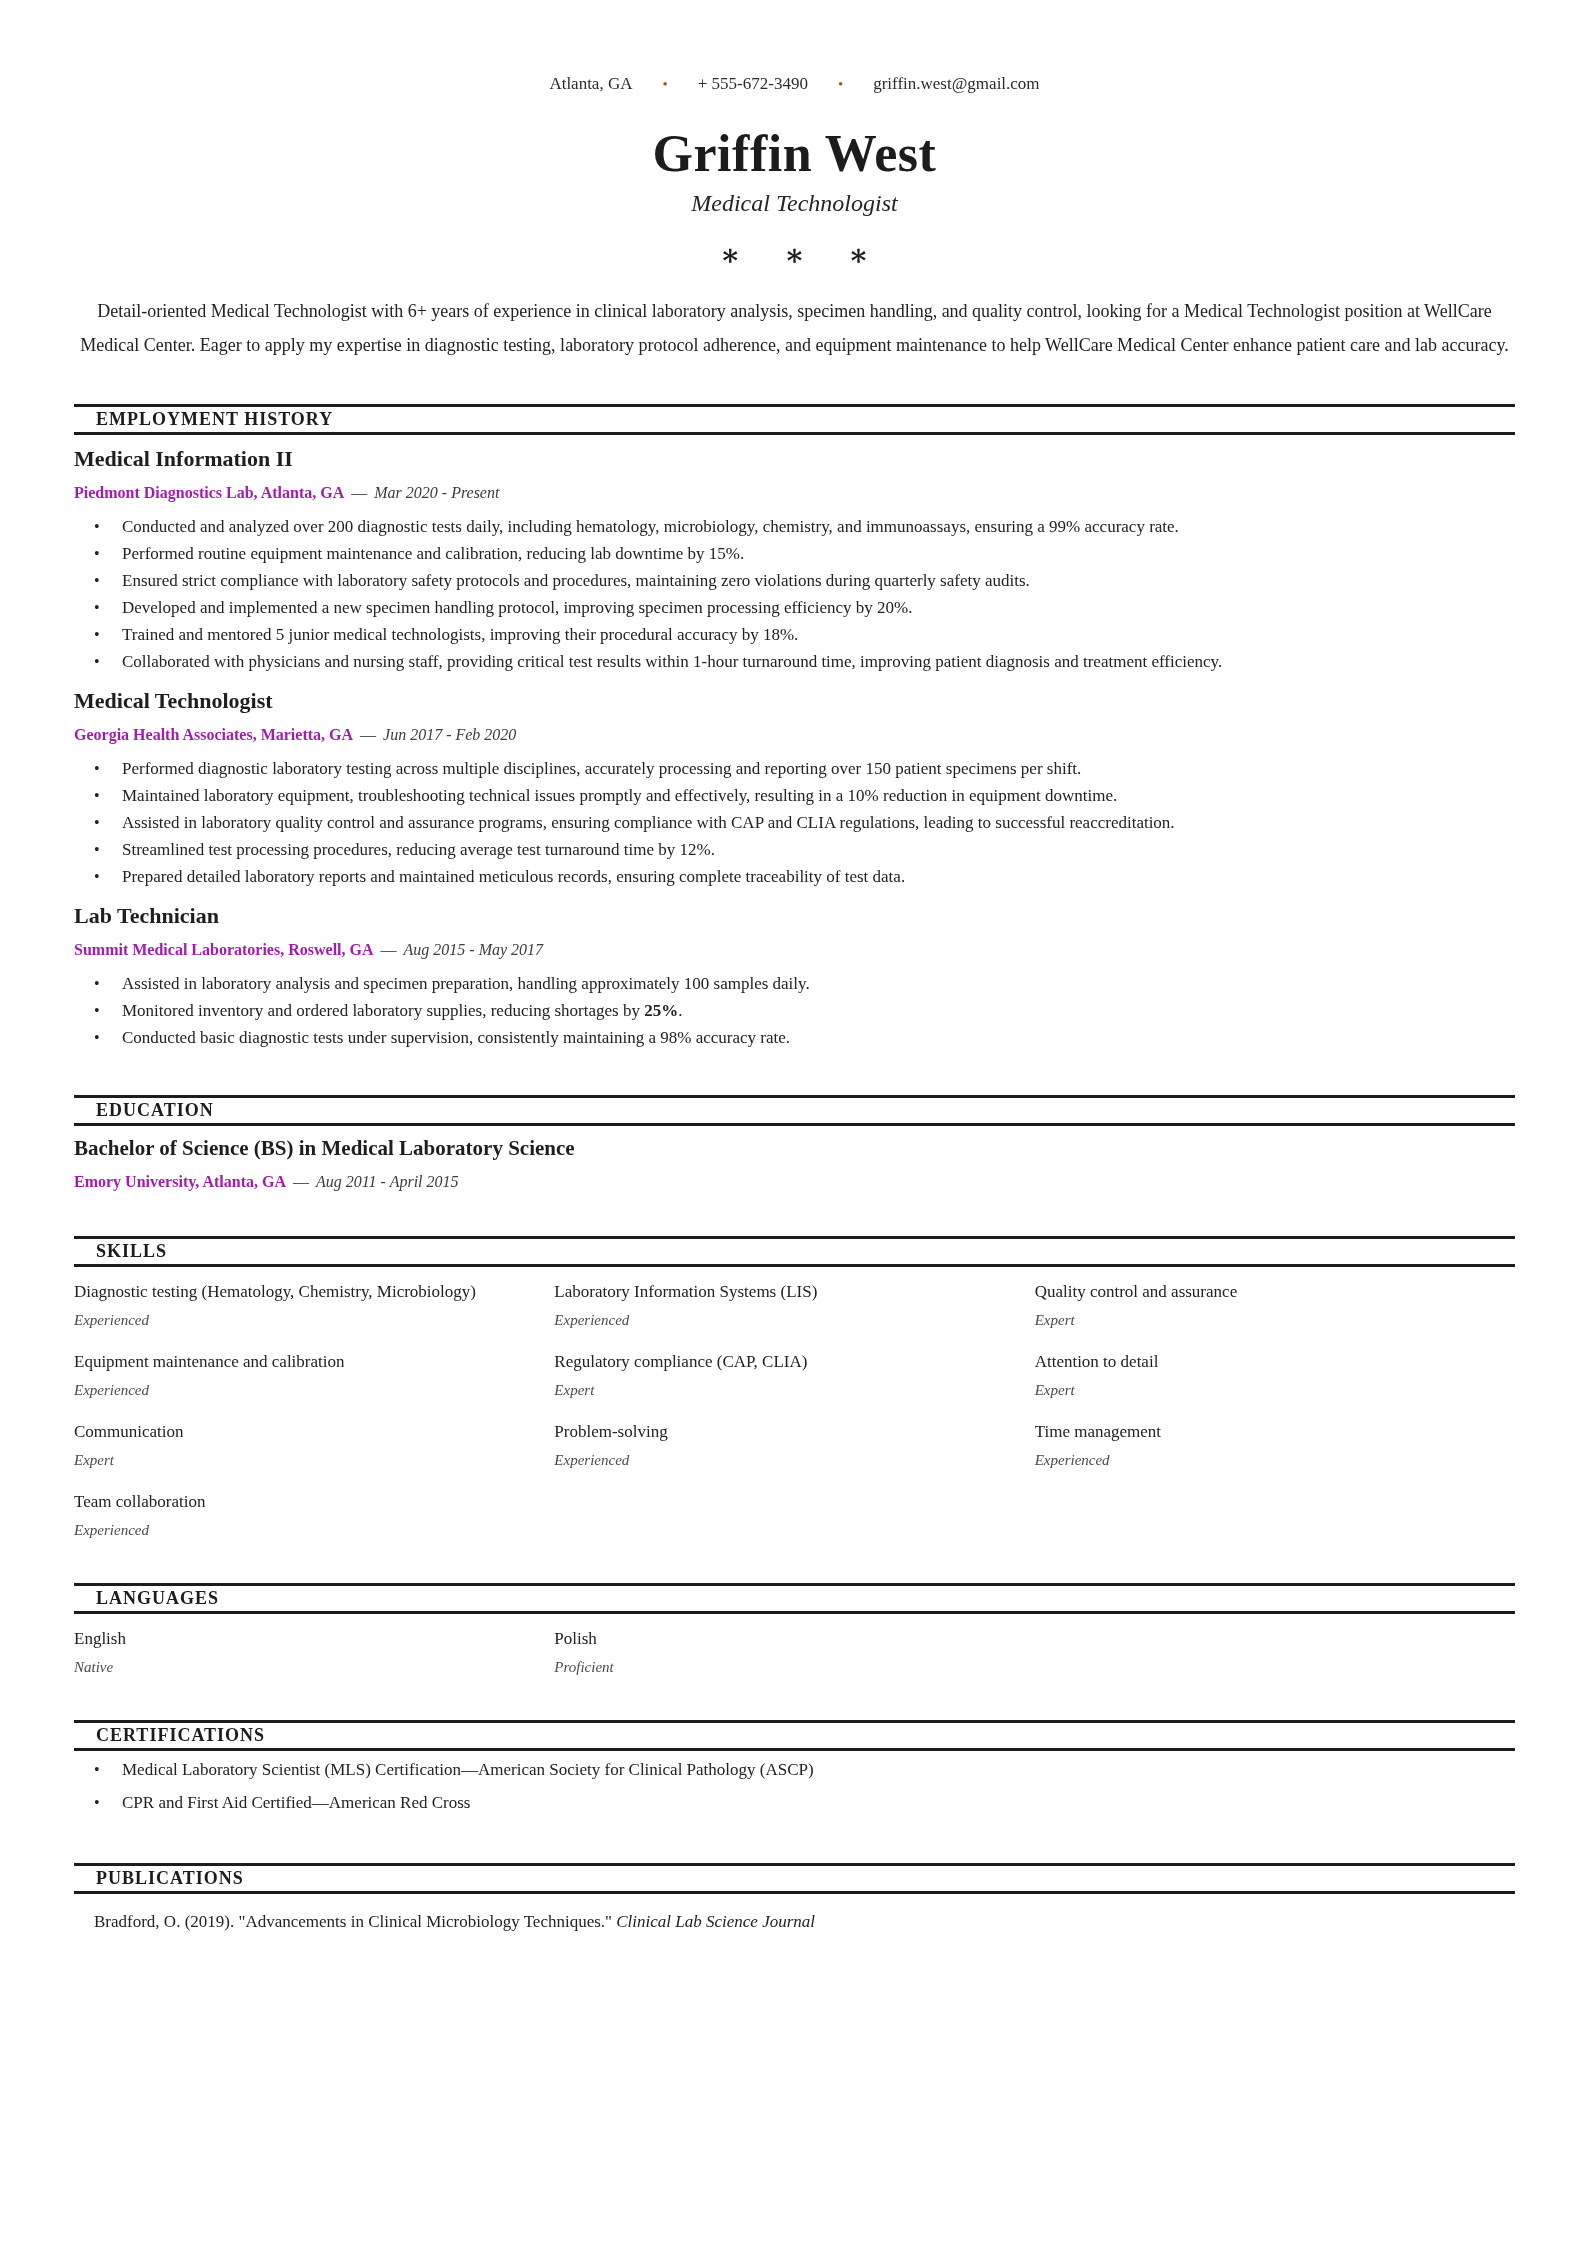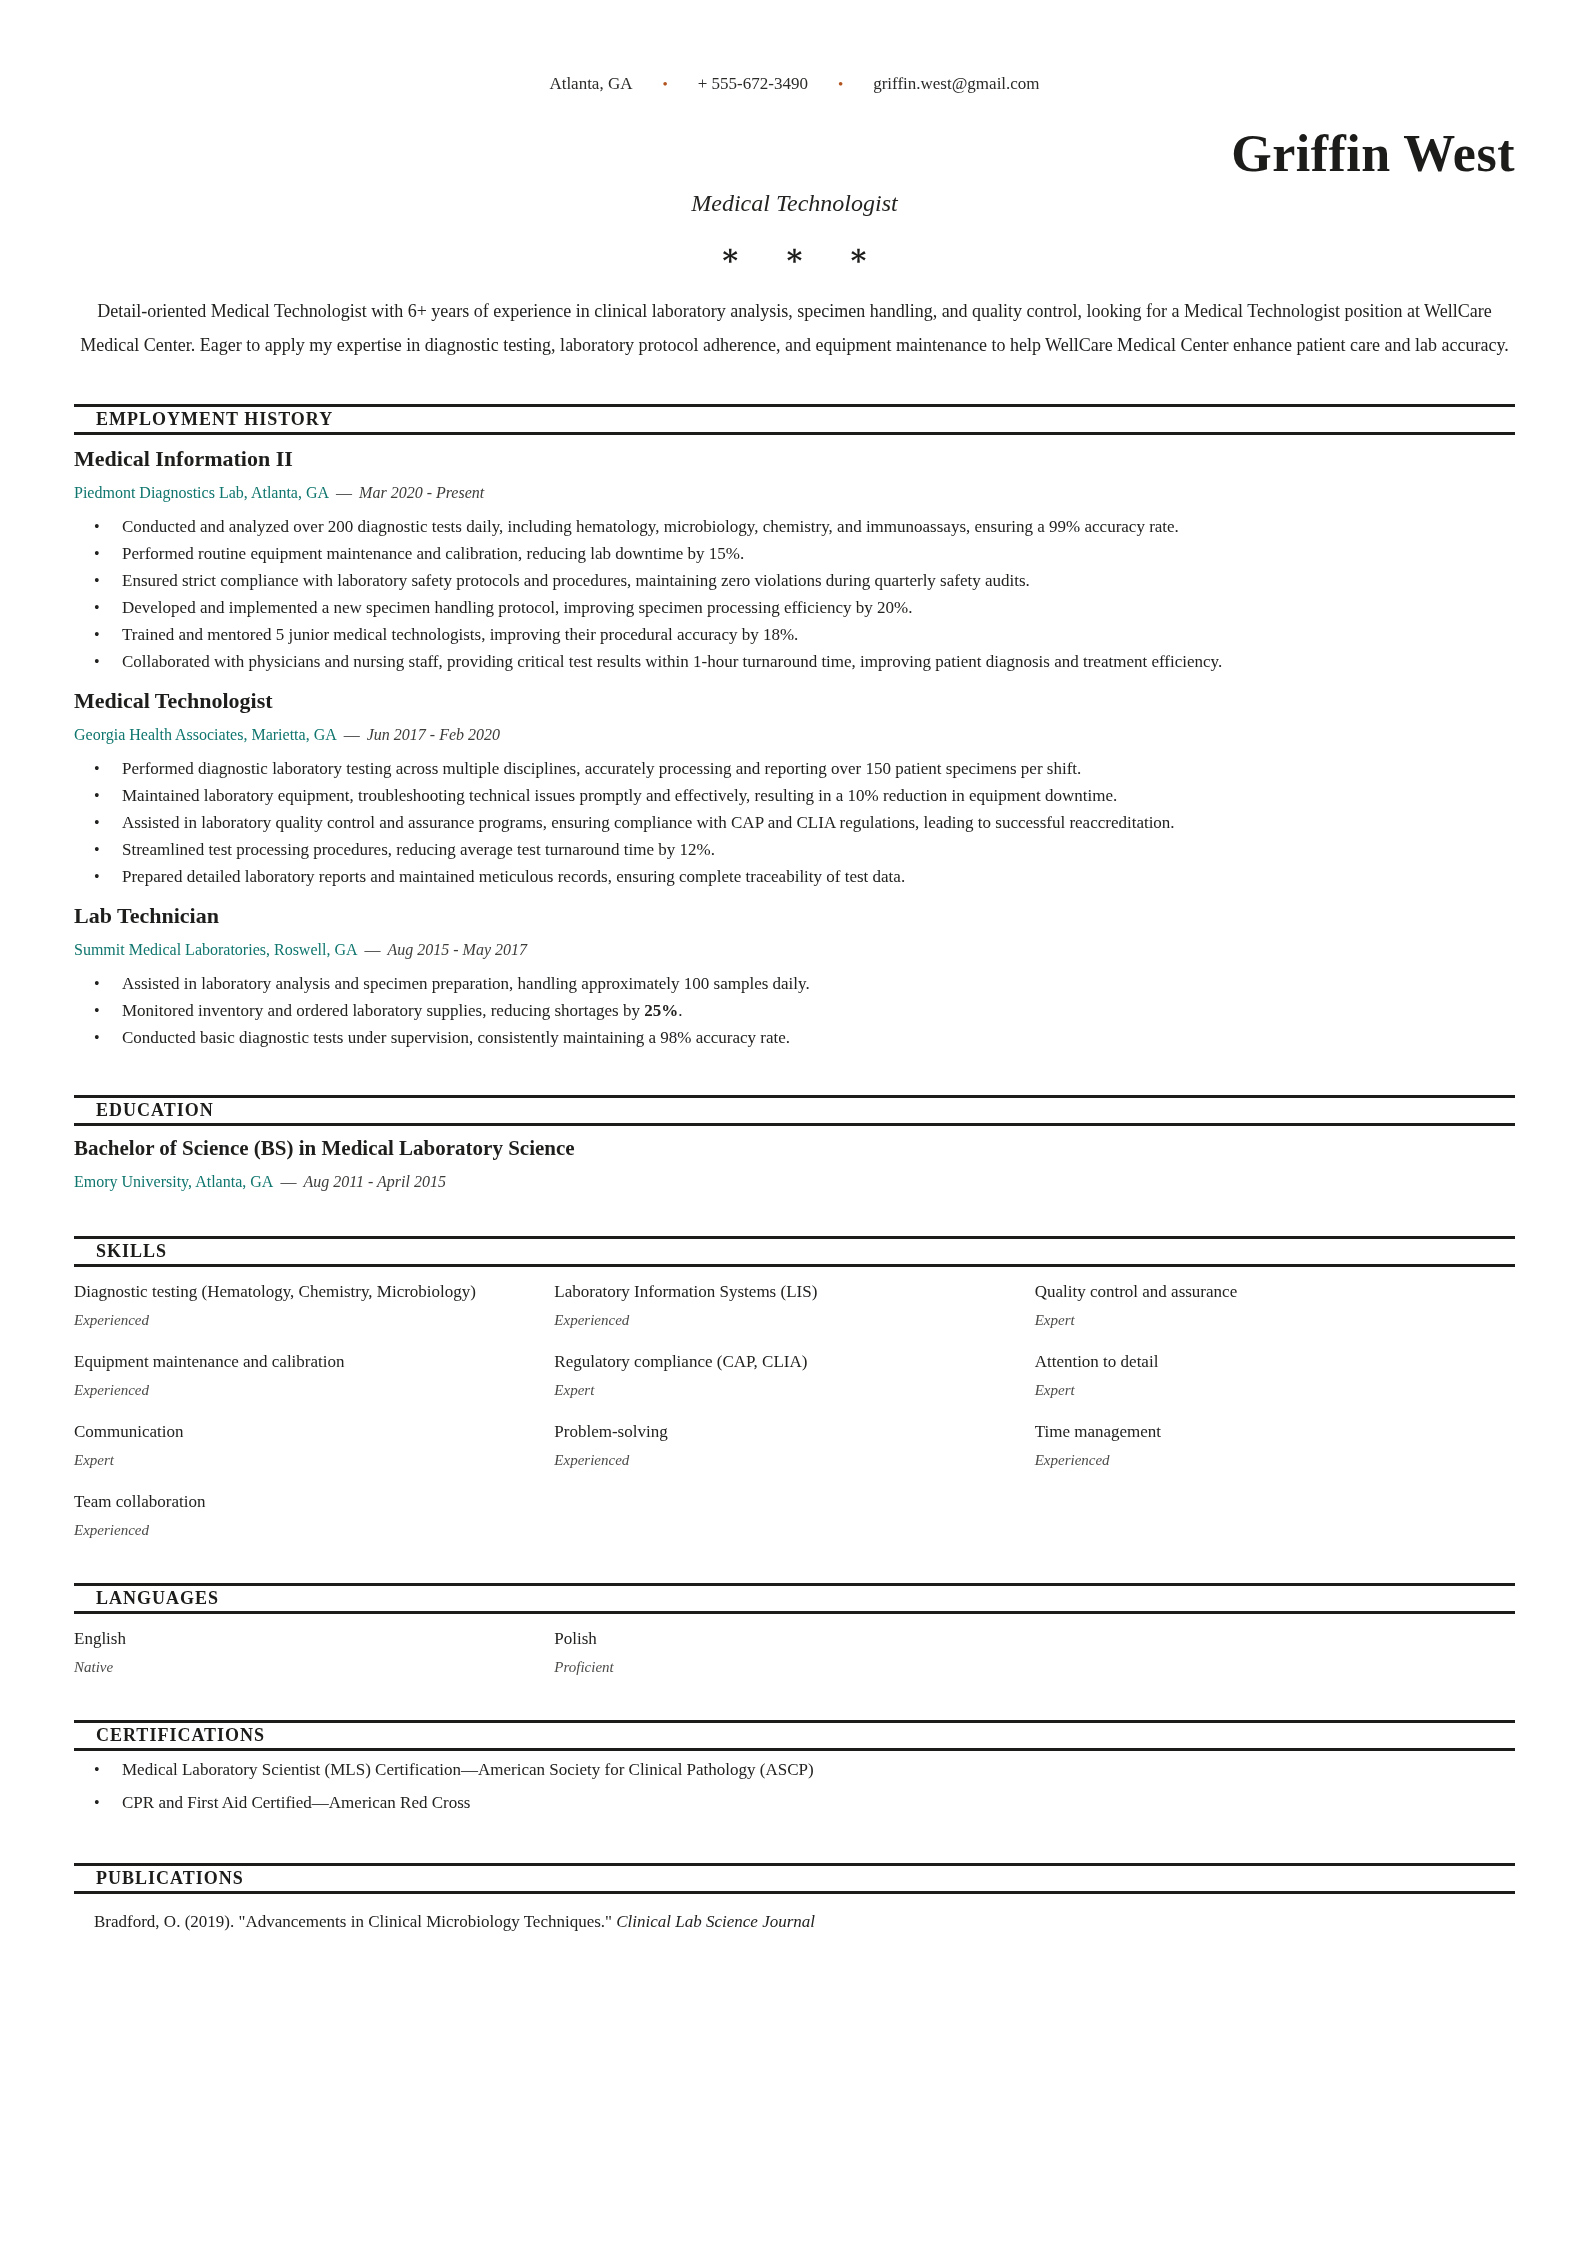--- a/index.html
+++ b/index.html
@@ -10,21 +10,21 @@
     font-family:"Liberation Serif","DejaVu Serif",serif;
     padding:74px 73px 8px 74px;
   }
   
   .contact-row {
     display:flex; justify-content:center; align-items:center;
     gap:30px; font-size:17px; color:#2b2b29;
   }
   .contact-sep { color:#b2541e; font-size:15px; line-height:1; }
   .name {
-    margin-top:32px; text-align:right;
+    margin-top:32px; text-align:center;
     font-size:52px; font-weight:bold; line-height:1.08; color:#1c1c1a;
     letter-spacing:0.5px;
   }
   .role {
     margin-top:8px; text-align:center;
     font-size:24px; font-style:italic; color:#242422;
   }
   .ornament {
     margin-top:20px; text-align:center;
     font-size:30px; font-weight:bold; letter-spacing:18px;
@@ -41,21 +41,21 @@
     border-top:3px solid #1c1c1a; border-bottom:3px solid #1c1c1a;
     padding:2px 0 2px 22px;
     font-size:18px; font-weight:bold; letter-spacing:1px;
     line-height:21px; color:#1c1c1a;
   }
   .band.first { margin-top:42px; }
   
   .job-title { margin-top:12px; font-size:22px; font-weight:bold; line-height:24px; color:#1e1e1c; }
   .job-title.subsequent { margin-top:14px; }
   .meta-line { margin-top:12px; font-size:16px; line-height:20px; color:#2e2e2c; }
-  .meta-company { font-weight:normal; color:#0f766e; }
+  .meta-company { font-weight:bold; color:#a21caf; }
   .meta-dash { margin:0 7px; color:#3c3c3a; }
   .meta-dates { font-style:italic; color:#3c3c3a; }
   ul.bullets { margin-top:10px; list-style:none; }
   ul.bullets li {
     position:relative; padding-left:48px;
     font-size:17px; line-height:27px; color:#222220;
   }
   ul.bullets li::before {
     content:"\2022"; position:absolute; left:20px; top:0;
     font-size:16px; color:#222220;

